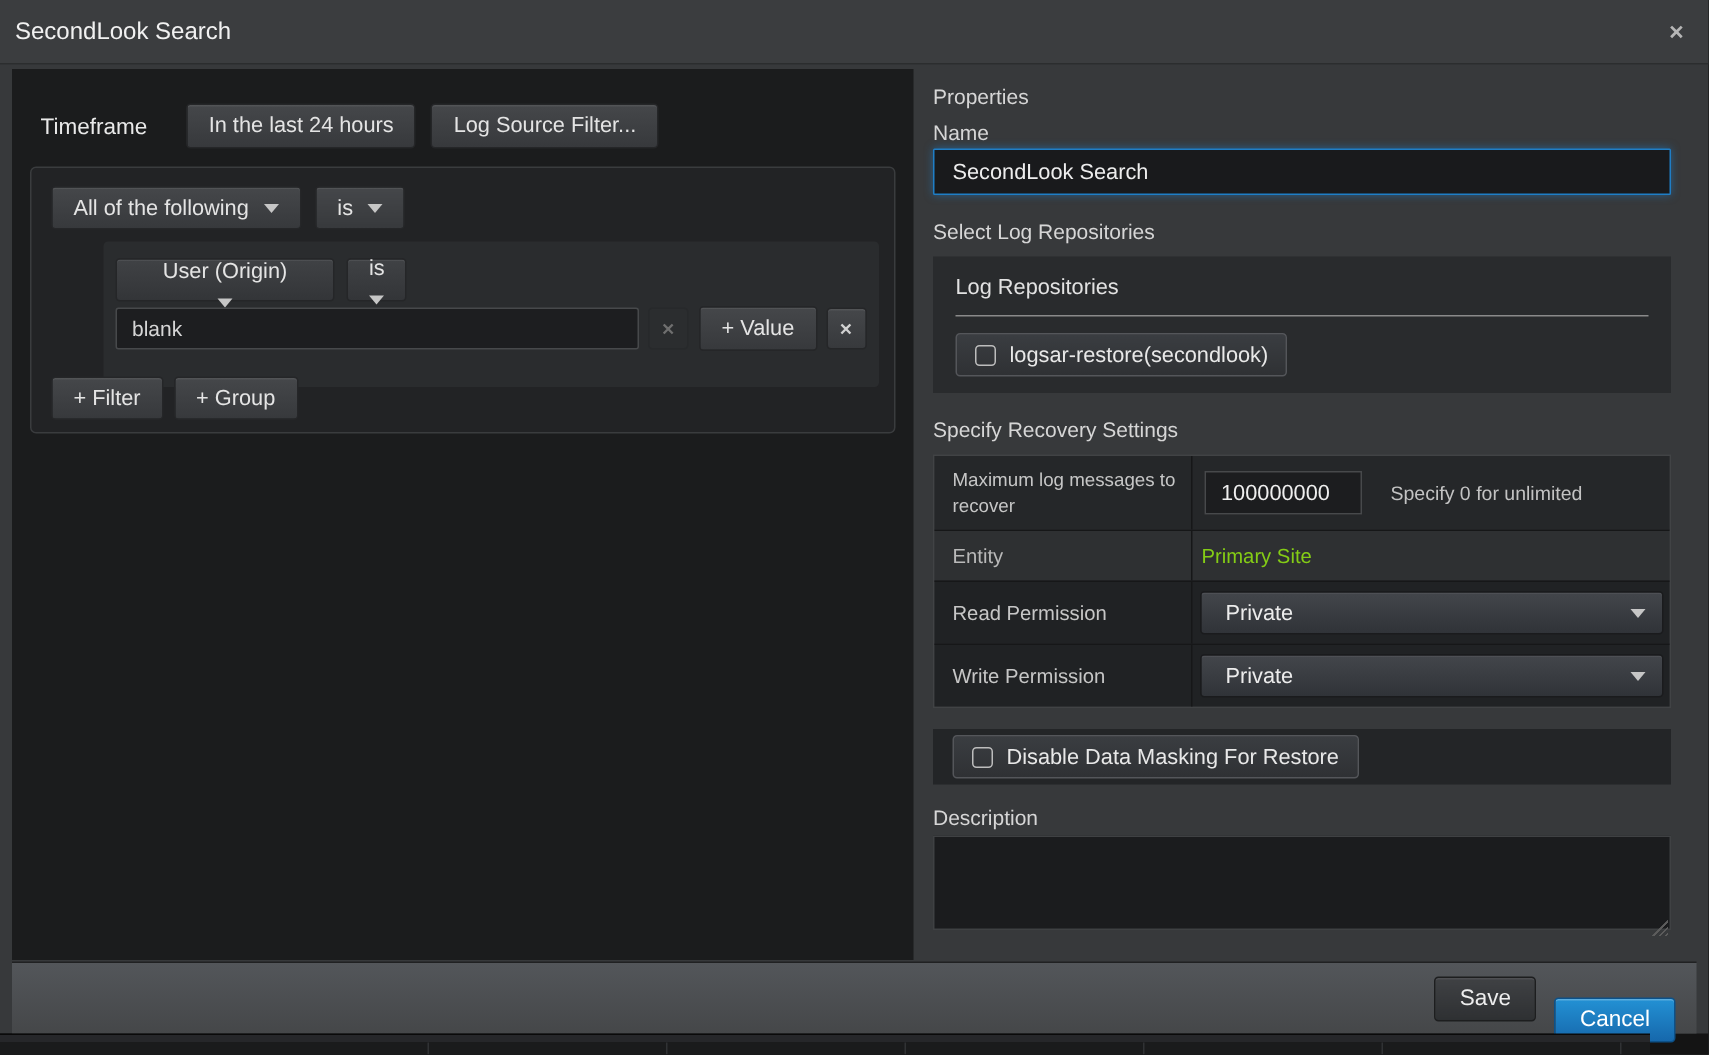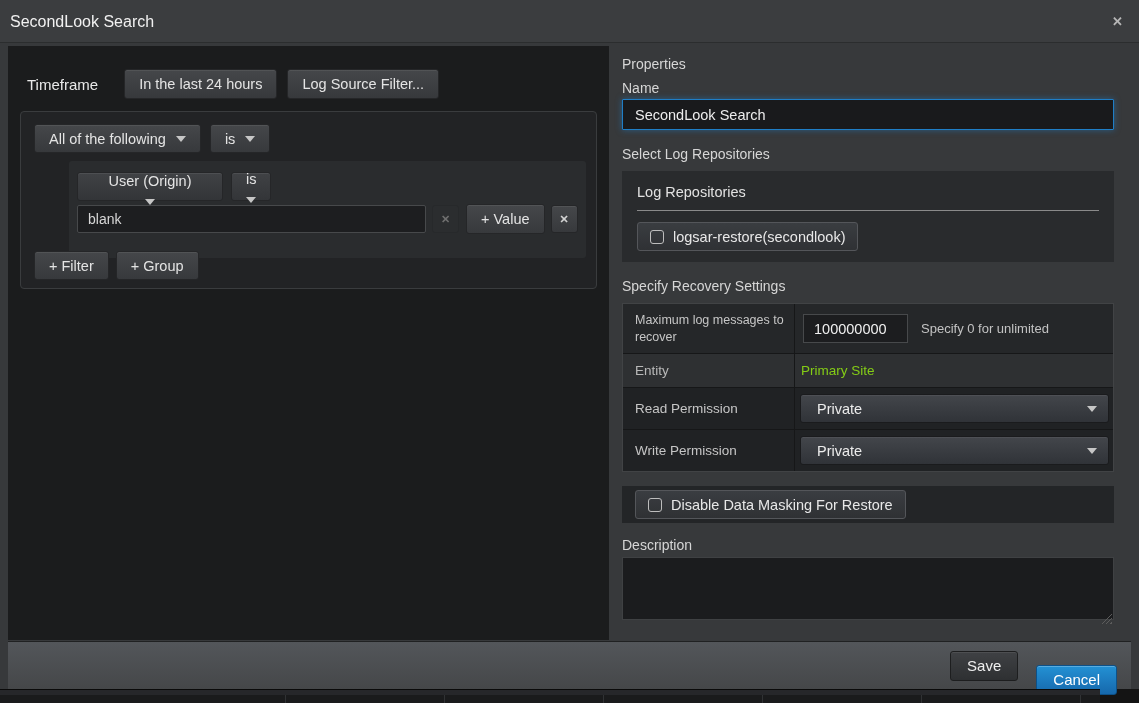--- a/index.html
+++ b/index.html
@@ -66,21 +66,21 @@
               background:transparent; flex:0 0 auto; }
 
   .settings-table { position:absolute; left:0; top:303px; width:100%; border:1px solid #414345; }
   .st-row { display:grid; grid-template-columns:172px 1fr; }
   .st-row + .st-row { border-top:1px solid #161718; }
   .st-label { display:flex; align-items:center; padding:0 10px 0 12px; color:#c6c6c6;
               border-right:1px solid #161718; }
   .st-value { display:flex; align-items:center; }
   .row-max { height:49px; background:#252729; }
   .row-max .st-label { font-size:12.5px; line-height:1.3; }
-  .row-max .st-value { padding-left:8px; gap:13px; }
+  .row-max .st-value { padding-left:8px; gap:19px; }
   .num-input { width:105px; height:29px; background:#1c1d1f; border:1px solid #47494b;
                color:#efefef; font-size:14.5px; padding:0 10px; outline:none; }
   .hint { font-size:13px; color:#c3c3c3; }
   .row-entity { height:34px; background:#2e3032; }
   .row-entity .st-label { font-size:13.5px; color:#b9b9b9; }
   .row-entity .st-value { padding-left:6px; font-size:13.5px; color:#84cc16; }
   .row-perm { height:42px; background:#202224; }
   .row-perm .st-label { font-size:13.5px; }
   .row-perm .st-value { padding:0 4px 0 5px; }
   .select { flex:1; height:29px; display:flex; align-items:center; justify-content:space-between;
@@ -93,21 +93,21 @@
   .textarea { position:absolute; left:0; top:557px; width:100%; height:63px; background:#1b1c1e;
               border:1px solid #3f4143; resize:none; outline:none; color:#d6d6d6; font-size:14px;
               padding:6px 10px; }
   .resize-handle { position:absolute; right:2px; top:613px; width:11px; height:11px;
      background:repeating-linear-gradient(135deg, transparent 0 2px, #5c5c5c 2px 3px); 
      clip-path:polygon(100% 0, 100% 100%, 0 100%); }
 
   
   .footer { position:absolute; left:8px; right:8px; top:641px; height:48px;
             background:linear-gradient(#53565a,#454749); border-top:1px solid #202122;
-            display:flex; align-items:center; justify-content:flex-end; gap:18px; padding-right:14px; }
+            display:flex; align-items:center; justify-content:flex-end; gap:12px; padding-right:14px; }
   .save-btn { height:30px; padding:0 16px; background:linear-gradient(#3f4144,#2e3032);
               border:1px solid #1d1e1f; border-radius:3px; color:#eeeeee; font-size:15px;
               box-shadow:inset 0 1px 0 rgba(255,255,255,.08); cursor:default; }
   .cancel-btn { height:30px; padding:0 16px; background:linear-gradient(#2391d4,#1668ac);
                 border:1px solid #0d5188; border-radius:3px; color:#ffffff; font-size:15px;
                 box-shadow:inset 0 1px 0 rgba(255,255,255,.25); cursor:default;margin-top:28px; }
 
   
   .bstrip { position:absolute; left:0; top:689px; width:100%; height:14px;
             background:linear-gradient(#26272a 0 5px, #1a1b1c 5px 100%); border-top:1px solid #0a0a0a; }

